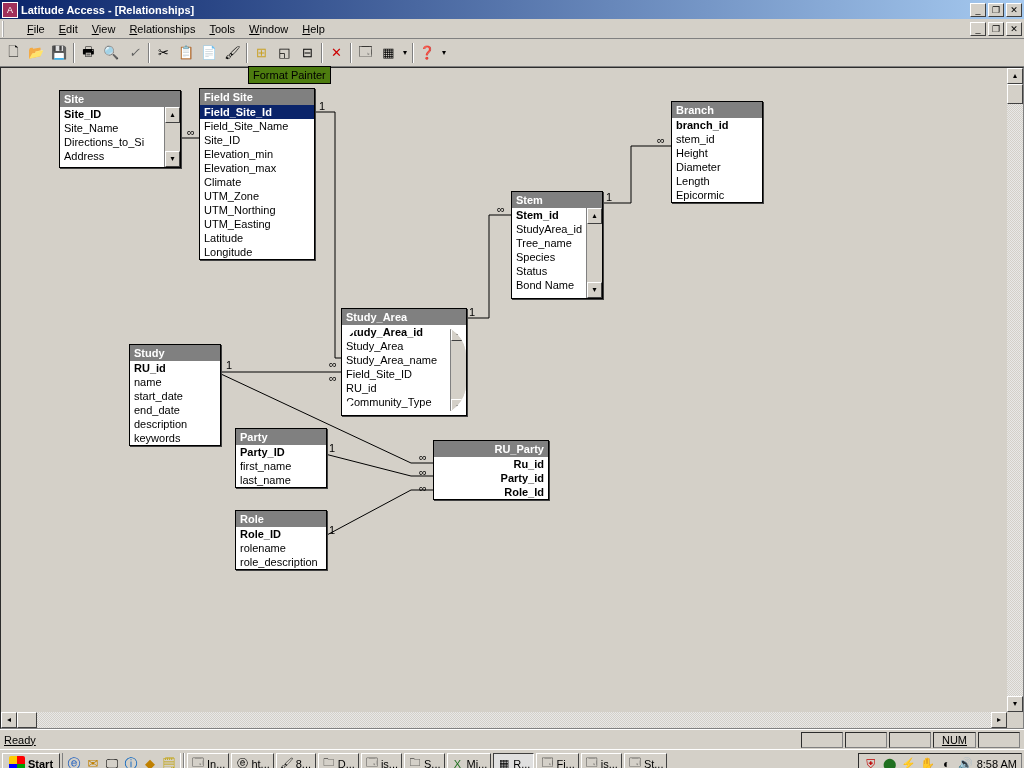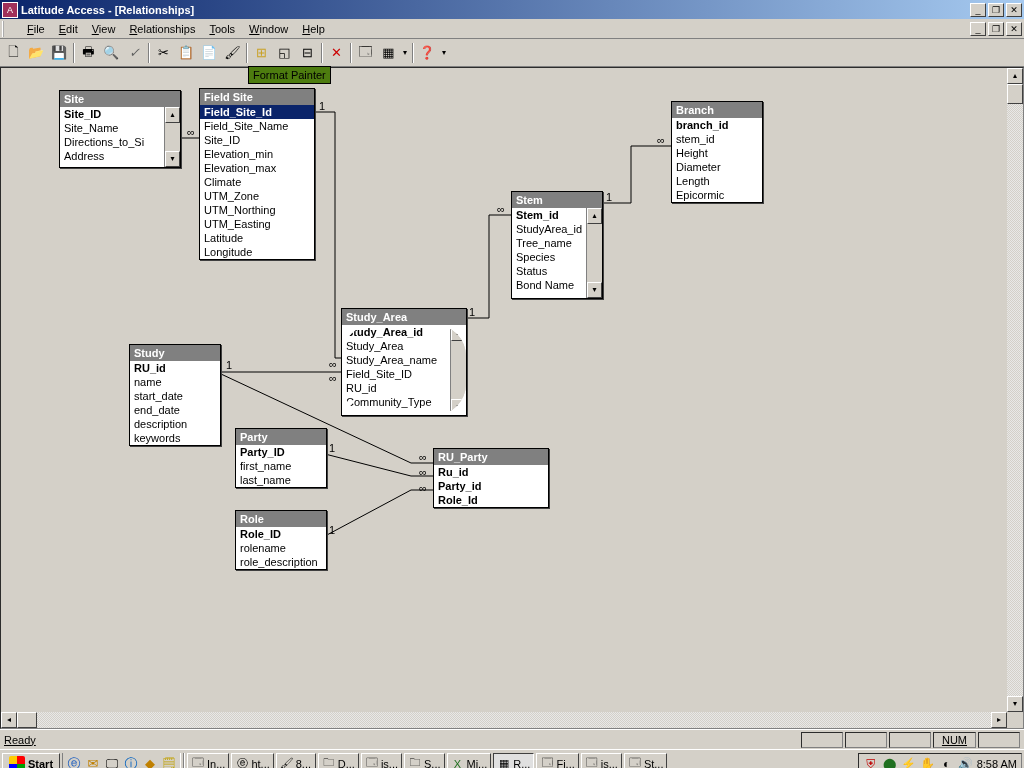--- a/index.html
+++ b/index.html
@@ -250,21 +250,21 @@
 
     <div class="tbl-win" style="left:234px; top:442px; width:92px;">
       <div class="tbl-head">Role</div>
       <div class="tbl-body">
         <div class="tbl-row pk">Role_ID</div>
         <div class="tbl-row">rolename</div>
         <div class="tbl-row">role_description</div>
       </div>
     </div>
 
-    <div class="tbl-win" style="left:432px; top:380px; width:116px;">
+    <div class="tbl-win" style="left:432px; top:372px; width:116px;text-align:right;">
       <div class="tbl-head">RU_Party</div>
       <div class="tbl-body">
         <div class="tbl-row pk">Ru_id</div>
         <div class="tbl-row pk">Party_id</div>
         <div class="tbl-row pk">Role_Id</div>
       </div>
     </div>
 
   </div>
 

